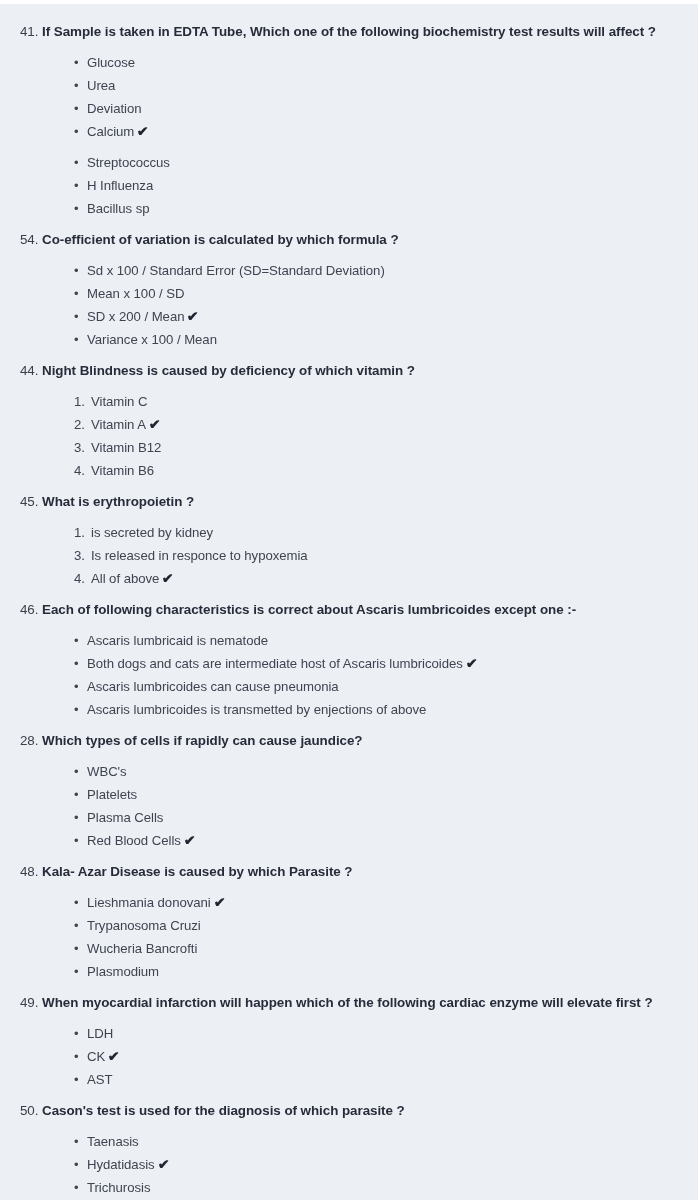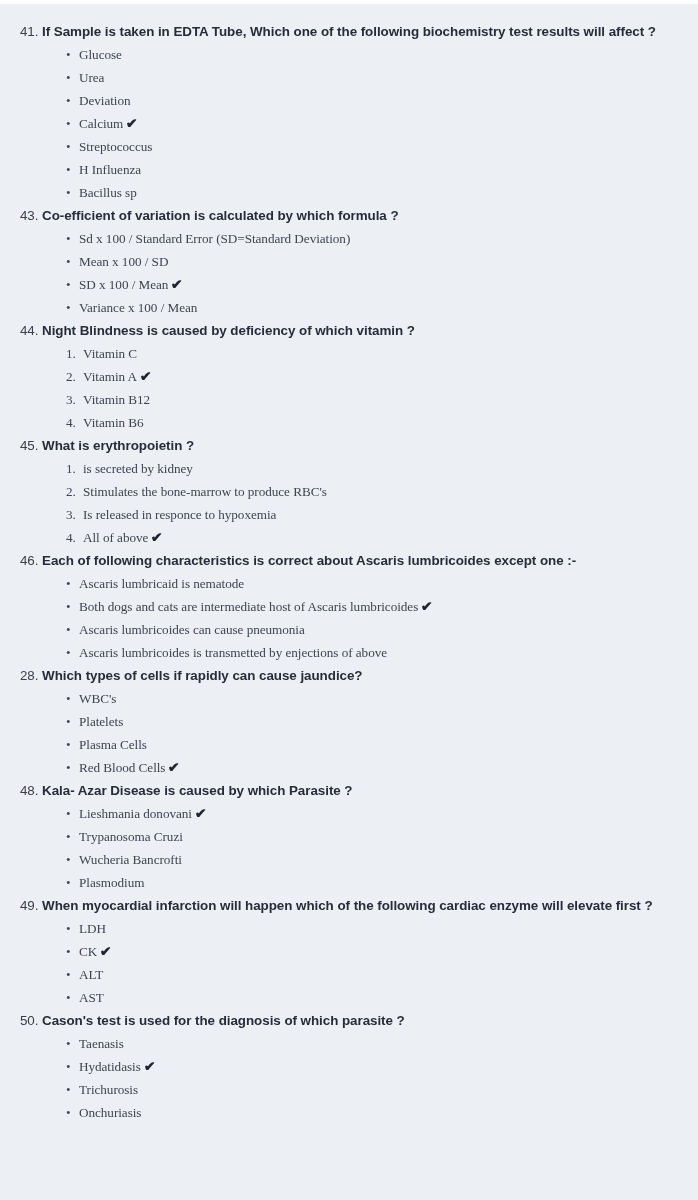--- a/index.html
+++ b/index.html
@@ -48,23 +48,22 @@
     color: #3a3f4b;
     letter-spacing: -0.1px;
   }
   .qtext {
     font-weight: 700;
     color: #272c3a;
     letter-spacing: -0.05px;
   }
   .options {
     list-style: none;
-    margin: 0;
+    margin: 8px;
     padding: 0;
-    font-family: Liberation Serif, serif;
   }
   .opt {
     display: block;
     font-size: 13.2px;
     line-height: 23px;
     color: #3f4450;
     padding-left: 66px;
     white-space: nowrap;
     letter-spacing: -0.05px;
   }
@@ -110,42 +109,41 @@
         </ul>
       </li>
       <li class="qitem">
         <ul class="options">
           <li class="opt"><span class="marker bullet">•</span><span class="opt-text">Streptococcus</span></li>
           <li class="opt"><span class="marker bullet">•</span><span class="opt-text">H Influenza</span></li>
           <li class="opt"><span class="marker bullet">•</span><span class="opt-text">Bacillus sp</span></li>
         </ul>
       </li>
       <li class="qitem">
-        <div class="qline"><span class="qnum">43.</span> <span class="qtext">Co-efficient of variation is calculated by which formula ?</span></div>
+        <div class="qline"><span class="qnum">54.</span> <span class="qtext">Co-efficient of variation is calculated by which formula ?</span></div>
         <ul class="options">
           <li class="opt"><span class="marker bullet">•</span><span class="opt-text">Sd x 100 / Standard Error (SD=Standard Deviation)</span></li>
           <li class="opt"><span class="marker bullet">•</span><span class="opt-text">Mean x 100 / SD</span></li>
-          <li class="opt"><span class="marker bullet">•</span><span class="opt-text">SD x 100 / Mean</span><span class="tick">✔</span></li>
+          <li class="opt"><span class="marker bullet">•</span><span class="opt-text">SD x 200 / Mean</span><span class="tick">✔</span></li>
           <li class="opt"><span class="marker bullet">•</span><span class="opt-text">Variance x 100 / Mean</span></li>
         </ul>
       </li>
       <li class="qitem">
         <div class="qline"><span class="qnum">44.</span> <span class="qtext">Night Blindness is caused by deficiency of which vitamin ?</span></div>
         <ul class="options">
           <li class="opt"><span class="marker number">1.</span><span class="opt-text">Vitamin C</span></li>
           <li class="opt"><span class="marker number">2.</span><span class="opt-text">Vitamin A</span><span class="tick">✔</span></li>
           <li class="opt"><span class="marker number">3.</span><span class="opt-text">Vitamin B12</span></li>
           <li class="opt"><span class="marker number">4.</span><span class="opt-text">Vitamin B6</span></li>
         </ul>
       </li>
       <li class="qitem">
         <div class="qline"><span class="qnum">45.</span> <span class="qtext">What is erythropoietin ?</span></div>
         <ul class="options">
           <li class="opt"><span class="marker number">1.</span><span class="opt-text">is secreted by kidney</span></li>
-          <li class="opt"><span class="marker number">2.</span><span class="opt-text">Stimulates the bone-marrow to produce RBC's</span></li>
           <li class="opt"><span class="marker number">3.</span><span class="opt-text">Is released in responce to hypoxemia</span></li>
           <li class="opt"><span class="marker number">4.</span><span class="opt-text">All of above</span><span class="tick">✔</span></li>
         </ul>
       </li>
       <li class="qitem">
         <div class="qline"><span class="qnum">46.</span> <span class="qtext">Each of following characteristics is correct about Ascaris lumbricoides except one :-</span></div>
         <ul class="options">
           <li class="opt"><span class="marker bullet">•</span><span class="opt-text">Ascaris lumbricaid is nematode</span></li>
           <li class="opt"><span class="marker bullet">•</span><span class="opt-text">Both dogs and cats are intermediate host of Ascaris lumbricoides</span><span class="tick">✔</span></li>
           <li class="opt"><span class="marker bullet">•</span><span class="opt-text">Ascaris lumbricoides can cause pneumonia</span></li>
@@ -168,21 +166,20 @@
           <li class="opt"><span class="marker bullet">•</span><span class="opt-text">Trypanosoma Cruzi</span></li>
           <li class="opt"><span class="marker bullet">•</span><span class="opt-text">Wucheria Bancrofti</span></li>
           <li class="opt"><span class="marker bullet">•</span><span class="opt-text">Plasmodium</span></li>
         </ul>
       </li>
       <li class="qitem">
         <div class="qline"><span class="qnum">49.</span> <span class="qtext">When myocardial infarction will happen which of the following cardiac enzyme will elevate first ?</span></div>
         <ul class="options">
           <li class="opt"><span class="marker bullet">•</span><span class="opt-text">LDH</span></li>
           <li class="opt"><span class="marker bullet">•</span><span class="opt-text">CK</span><span class="tick">✔</span></li>
-          <li class="opt"><span class="marker bullet">•</span><span class="opt-text">ALT</span></li>
           <li class="opt"><span class="marker bullet">•</span><span class="opt-text">AST</span></li>
         </ul>
       </li>
       <li class="qitem">
         <div class="qline"><span class="qnum">50.</span> <span class="qtext">Cason's test is used for the diagnosis of which parasite ?</span></div>
         <ul class="options">
           <li class="opt"><span class="marker bullet">•</span><span class="opt-text">Taenasis</span></li>
           <li class="opt"><span class="marker bullet">•</span><span class="opt-text">Hydatidasis</span><span class="tick">✔</span></li>
           <li class="opt"><span class="marker bullet">•</span><span class="opt-text">Trichurosis</span></li>
           <li class="opt"><span class="marker bullet">•</span><span class="opt-text">Onchuriasis</span></li>

